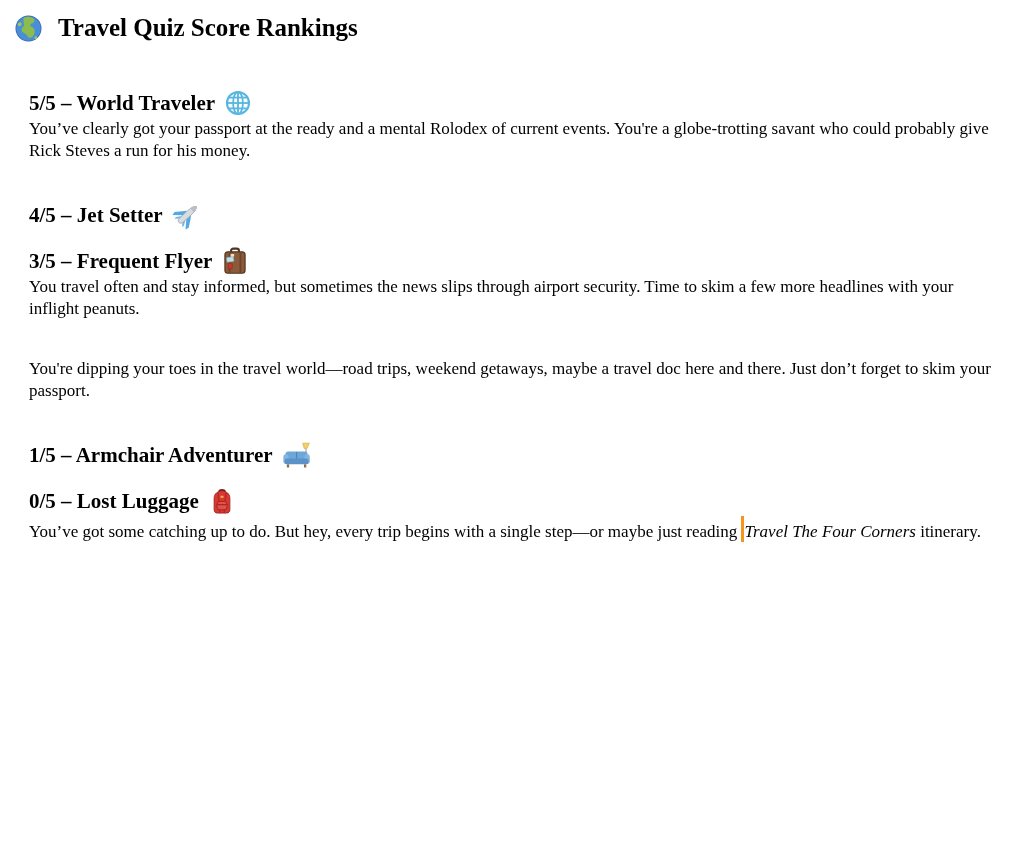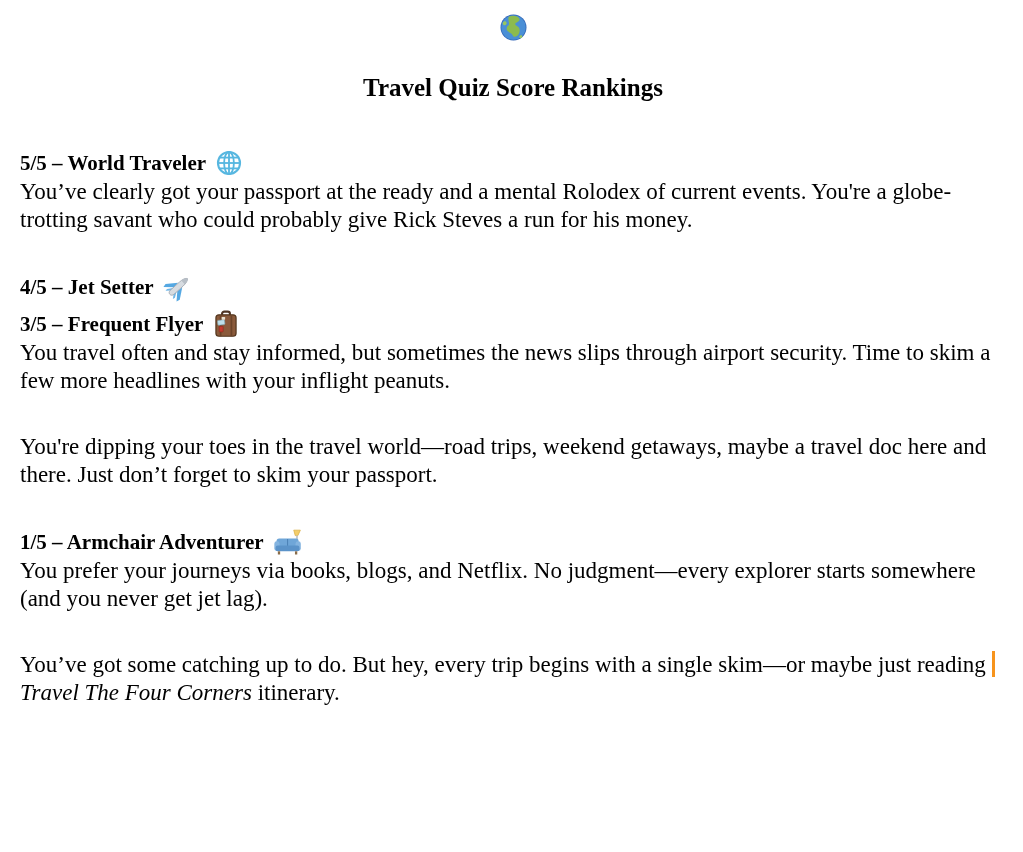--- a/index.html
+++ b/index.html
@@ -5,29 +5,29 @@
   html, body { margin: 0; padding: 0; background: #ffffff; }
   body {
     width: 1023px; height: 852px; overflow: hidden;
     font-family: "Liberation Serif", "DejaVu Serif", serif;
     color: #000000;
     -webkit-font-smoothing: antialiased;
   }
   .doc { padding: 12px 10px 12px 13px; }
   h1 {
     font-size: 25px; line-height: 32px; font-weight: bold;
-    margin: 0 0 44px 0; display: flex; align-items: center; gap: 29px; flex-direction: column;
+    margin: 0 0 44px 0; display: flex; align-items: center; gap: 14px;
   }
-  section { margin: 7px; }
+  section { margin: 16px; }
   h2 {
     font-size: 21px; line-height: 30px; font-weight: bold; margin: 0;
     display: flex; align-items: center; gap: 9px;
   }
   p {
-    font-size: 23px; line-height: 28px; margin: 0 0 38px 0;
+    font-size: 17px; line-height: 22px; margin: 0 0 38px 0;
     max-width: 1000px;
   }
   section:last-child p { margin-bottom: 0; }
   .icon { flex: 0 0 auto; display: inline-block; }
   .misspell {
     text-decoration-color: #f49ba8;
     text-decoration-thickness: 3.5px;
     text-underline-offset: 5px;
   }
   .caret {
@@ -113,20 +113,30 @@
         <line x1="27.2" y1="8.2" x2="27.2" y2="14" stroke="#b9bec4" stroke-width="1.8"></line>
         <rect x="4" y="11.5" width="25" height="9" rx="3" fill="#6fa6d8"></rect>
         <line x1="16.5" y1="12" x2="16.5" y2="20" stroke="#4d82b6" stroke-width="1.2"></line>
         <rect x="1.5" y="14.5" width="6" height="11" rx="2.8" fill="#84b4e0"></rect>
         <rect x="25.5" y="14.5" width="6" height="11" rx="2.8" fill="#84b4e0"></rect>
         <rect x="3" y="19.5" width="27" height="6.5" rx="2.4" fill="#5b93c9"></rect>
         <rect x="5.5" y="26" width="2.6" height="3.6" fill="#8a6d4a"></rect>
         <rect x="24.9" y="26" width="2.6" height="3.6" fill="#8a6d4a"></rect>
       </svg>
     </h2>
-    <p>You prefer your journeys via books, blogs, and Netflix. No judgment—every explorer starts somewhere (and you never get jet lag).</p>
   </section>
 
   <section>
-    <p><span>You’ve got some catching up to do. But hey, every trip begins with a single skim—or maybe just reading </span><span class="caret"></span><em>Travel The Four Corners</em><span> itinerary.</span></p>
+    <h2>
+      <span>0/5 – Lost Luggage</span>
+      <svg class="icon" width="28" height="28" viewBox="0 0 32 32">
+        <path d="M12.8 5.5 C12.8 2.8 19.2 2.8 19.2 5.5" fill="none" stroke="#7c1f1a" stroke-width="2.4"></path>
+        <path d="M7 13 C7 7.5 11 4.8 16 4.8 C21 4.8 25 7.5 25 13 L25 26.2 C25 28.3 23.4 29.8 21.3 29.8 L10.7 29.8 C8.6 29.8 7 28.3 7 26.2 Z" fill="#da3832" stroke="#9c231d" stroke-width="1"></path>
+        <path d="M11.5 6 L13.5 29.8 M20.5 6 L18.5 29.8" fill="none" stroke="#b52a24" stroke-width="1.6"></path>
+        <rect x="10.2" y="16.5" width="11.6" height="9.5" rx="3.2" fill="#e0514a" stroke="#9c231d" stroke-width="1"></rect>
+        <line x1="10.4" y1="20.2" x2="21.8" y2="20.2" stroke="#9c231d" stroke-width="1.2"></line>
+        <rect x="14.2" y="10" width="3.6" height="2.4" rx="0.8" fill="#f0b43c"></rect>
+      </svg>
+    </h2>
+    <p><span>You’ve got some catching up to do. But hey, every trip begins with a single step—or maybe just reading </span><span class="caret"></span><em>Travel The Four Corners</em><span> itinerary.</span></p>
   </section>
 
 </div>
 
 </body></html>

